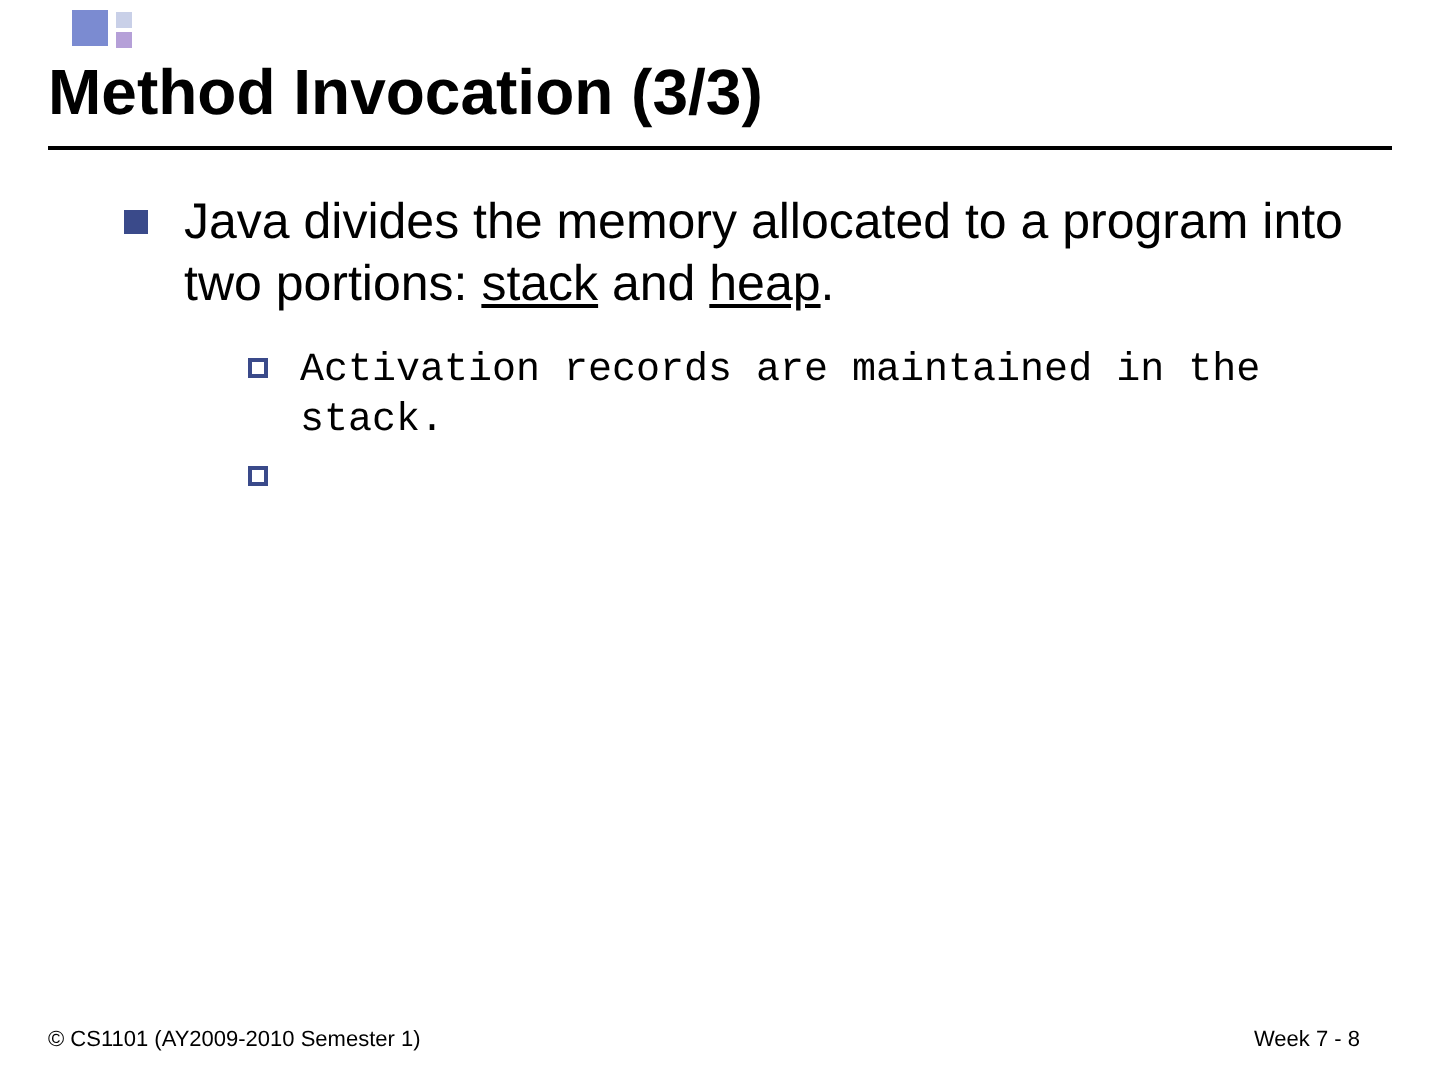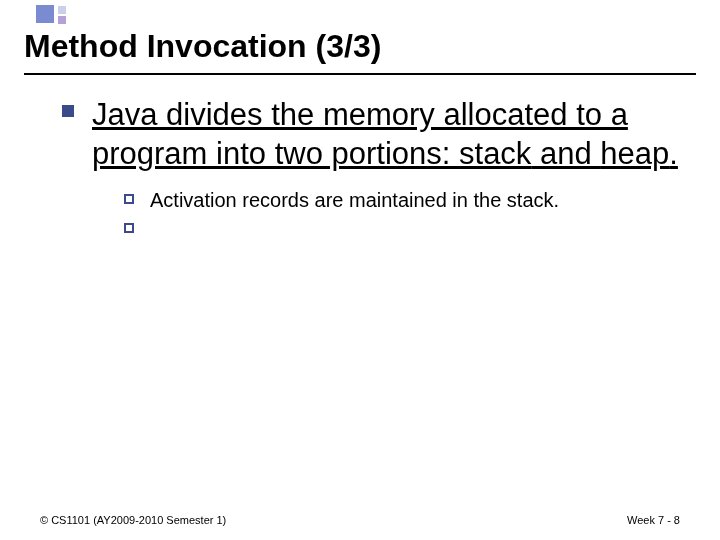--- a/index.html
+++ b/index.html
@@ -77,29 +77,29 @@
   }
   .l1-bullet {
     width: 12px;
     height: 12px;
     background: #3a4a8a;
     flex: 0 0 12px;
     margin-top: 9px;
     margin-right: 18px;
   }
   .l1-text {
-    font-size: 31px;
+    font-size: 25px;
     line-height: 1.25;
     color: #000;
-    text-decoration: underline;
   }
   .underline { text-decoration: underline; }
   .l2-group {
     margin-left: 62px;
     margin-top: 6px;
+    font-family: Liberation Mono, monospace;
   }
   .l2 {
     display: flex;
     align-items: flex-start;
     margin-bottom: 4px;
   }
   .l2-bullet {
     width: 10px;
     height: 10px;
     border: 2px solid #3a4a8a;
@@ -108,21 +108,21 @@
     margin-right: 16px;
     background: #fff;
   }
   .l2-text {
     font-size: 20px;
     line-height: 1.25;
     color: #000;
   }
   .footer-left {
     position: absolute;
-    left: 40px;
+    left: 24px;
     bottom: 14px;
     font-size: 11px;
     color: #000;
   }
   .footer-right {
     position: absolute;
     right: 40px;
     bottom: 14px;
     font-size: 11px;
     color: #000;

